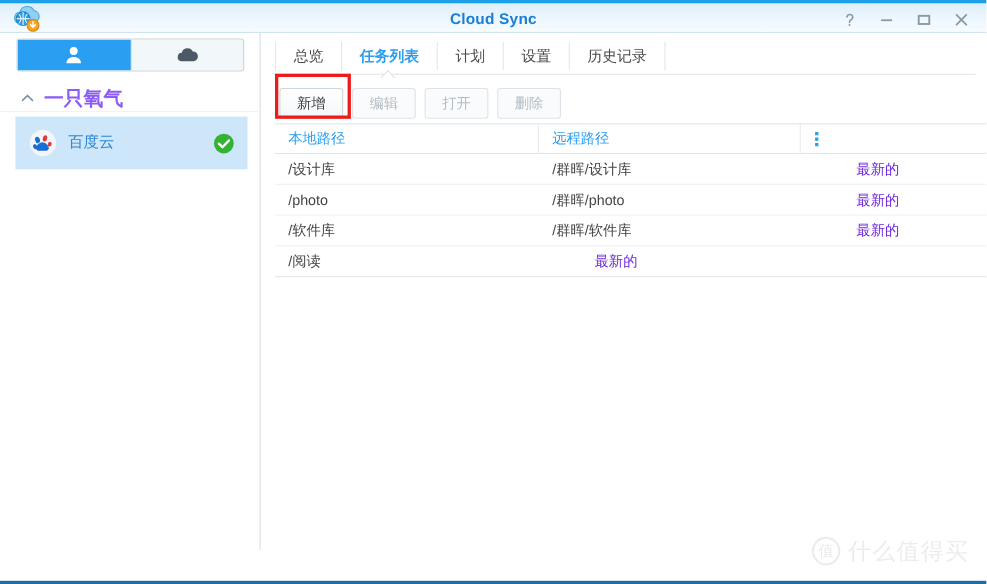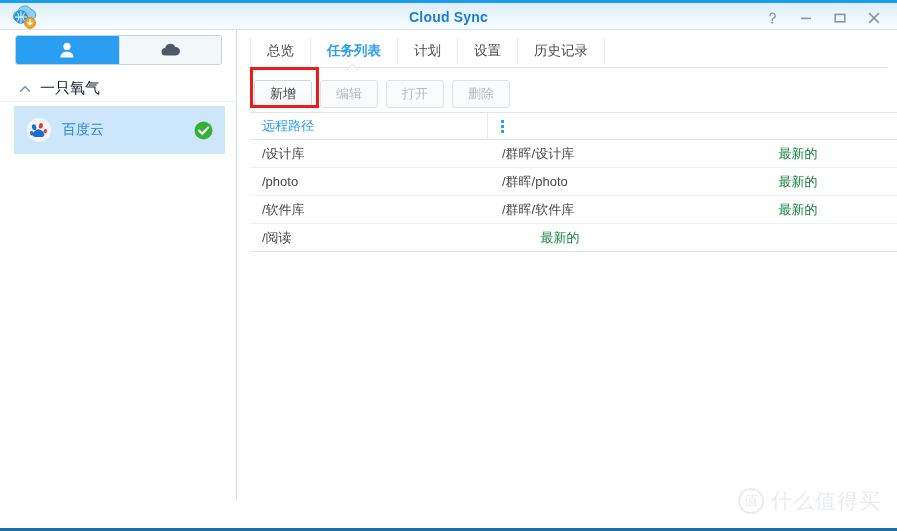--- a/index.html
+++ b/index.html
@@ -72,21 +72,21 @@
     position: absolute; left: 0; top: 46px; width: 237px; height: 26px;
     display: flex; align-items: center;
     padding-left: 18px;
     border-bottom: 1px solid #eef2f5;
   }
   .group-chev {
     width: 14px; height: 14px; margin-right: 8px;
     display: inline-block;
   }
   .group-name {
-    font-size: 15px; color: #0f172a;
+    font-size: 18px; color: #8b5cf6; font-weight: bold;
   }
 
   .acct {
     position: absolute; left: 14px; top: 76px; width: 211px; height: 48px;
     background: #cee6f9;
     display: flex; align-items: center;
     padding: 0 12px;
   }
   .acct-ico { width: 26px; height: 26px; margin-right: 10px; flex: 0 0 auto; }
   .acct-name { font-size: 14px; color: #2b86d4; flex: 1 1 auto; }
@@ -188,21 +188,21 @@
   .dots i { width: 3px; height: 3px; background: #2a9ef0; display: block; }
 
   .trow {
     display: flex; align-items: center; height: 28px;
     border-bottom: 1px solid #edf1f4;
   }
   .trow:last-child { border-bottom: 1px solid #dfe6eb; }
   .td { font-size: 13px; color: #444; display: flex; align-items: center; height: 100%; padding-left: 12px; }
   .td.c0 { width: 240px; text-align: center; }
   .td.c1 { width: 238px; }
-  .td.c2 { width: 140px; justify-content: center; padding-left: 0; color: #15803d; }
+  .td.c2 { width: 140px; justify-content: center; padding-left: 0; color: #6d28d9; }
   .td.c3 { width: 28px; }
 
   
   .watermark {
     position: absolute; right: 16px; top: 487px;
     display: flex; align-items: center; gap: 7px;
     opacity: .55;
   }
   .wm-logo {
     width: 26px; height: 26px; border-radius: 50%;
@@ -336,20 +336,21 @@
       <div class="tb-btn disabled">
           <span>打开</span>
         </div>
       <div class="tb-btn disabled">
           <span>删除</span>
         </div>
     </div>
 
     <div class="table">
       <div class="thead">
+        <div class="th c0">本地路径</div>
         <div class="th c1">远程路径</div>
         <div class="th c3">
           <span class="dots">
               <i></i>
               <i></i>
               <i></i>
             </span>
         </div>
       </div>
 

